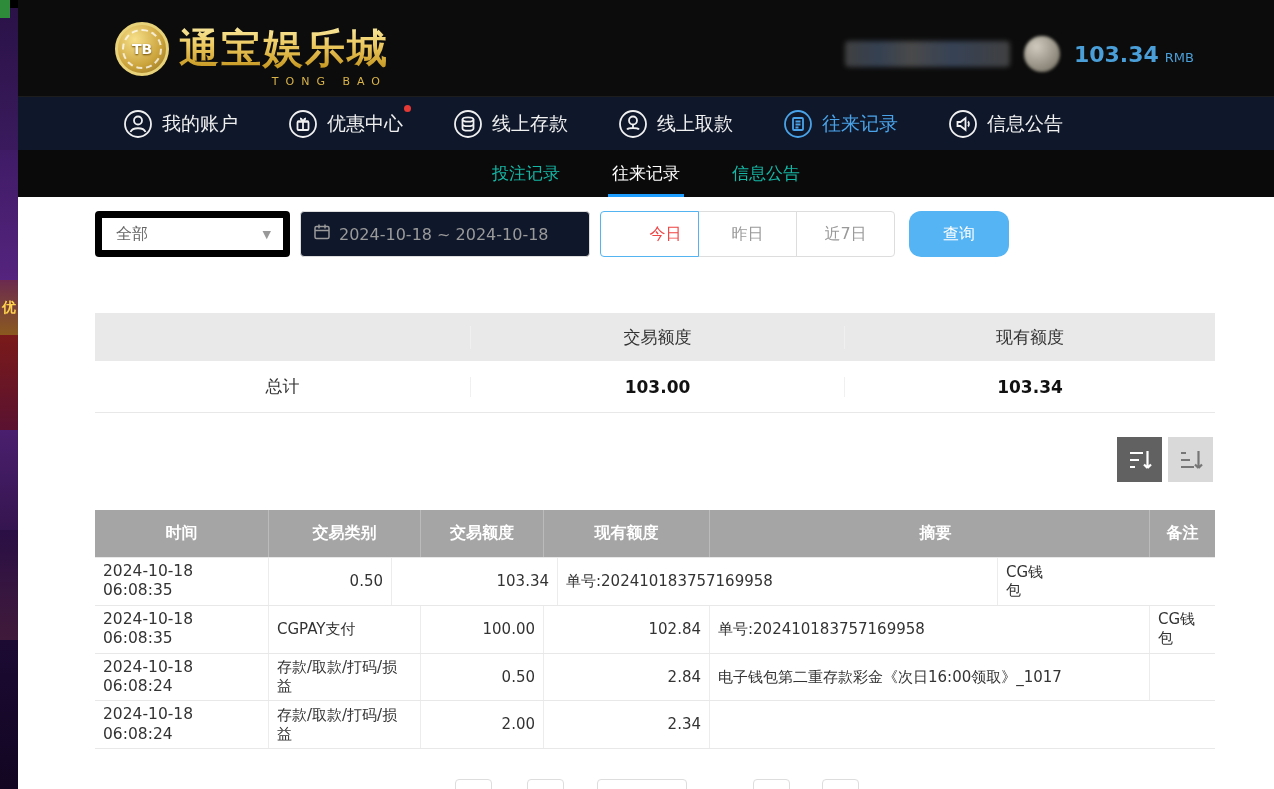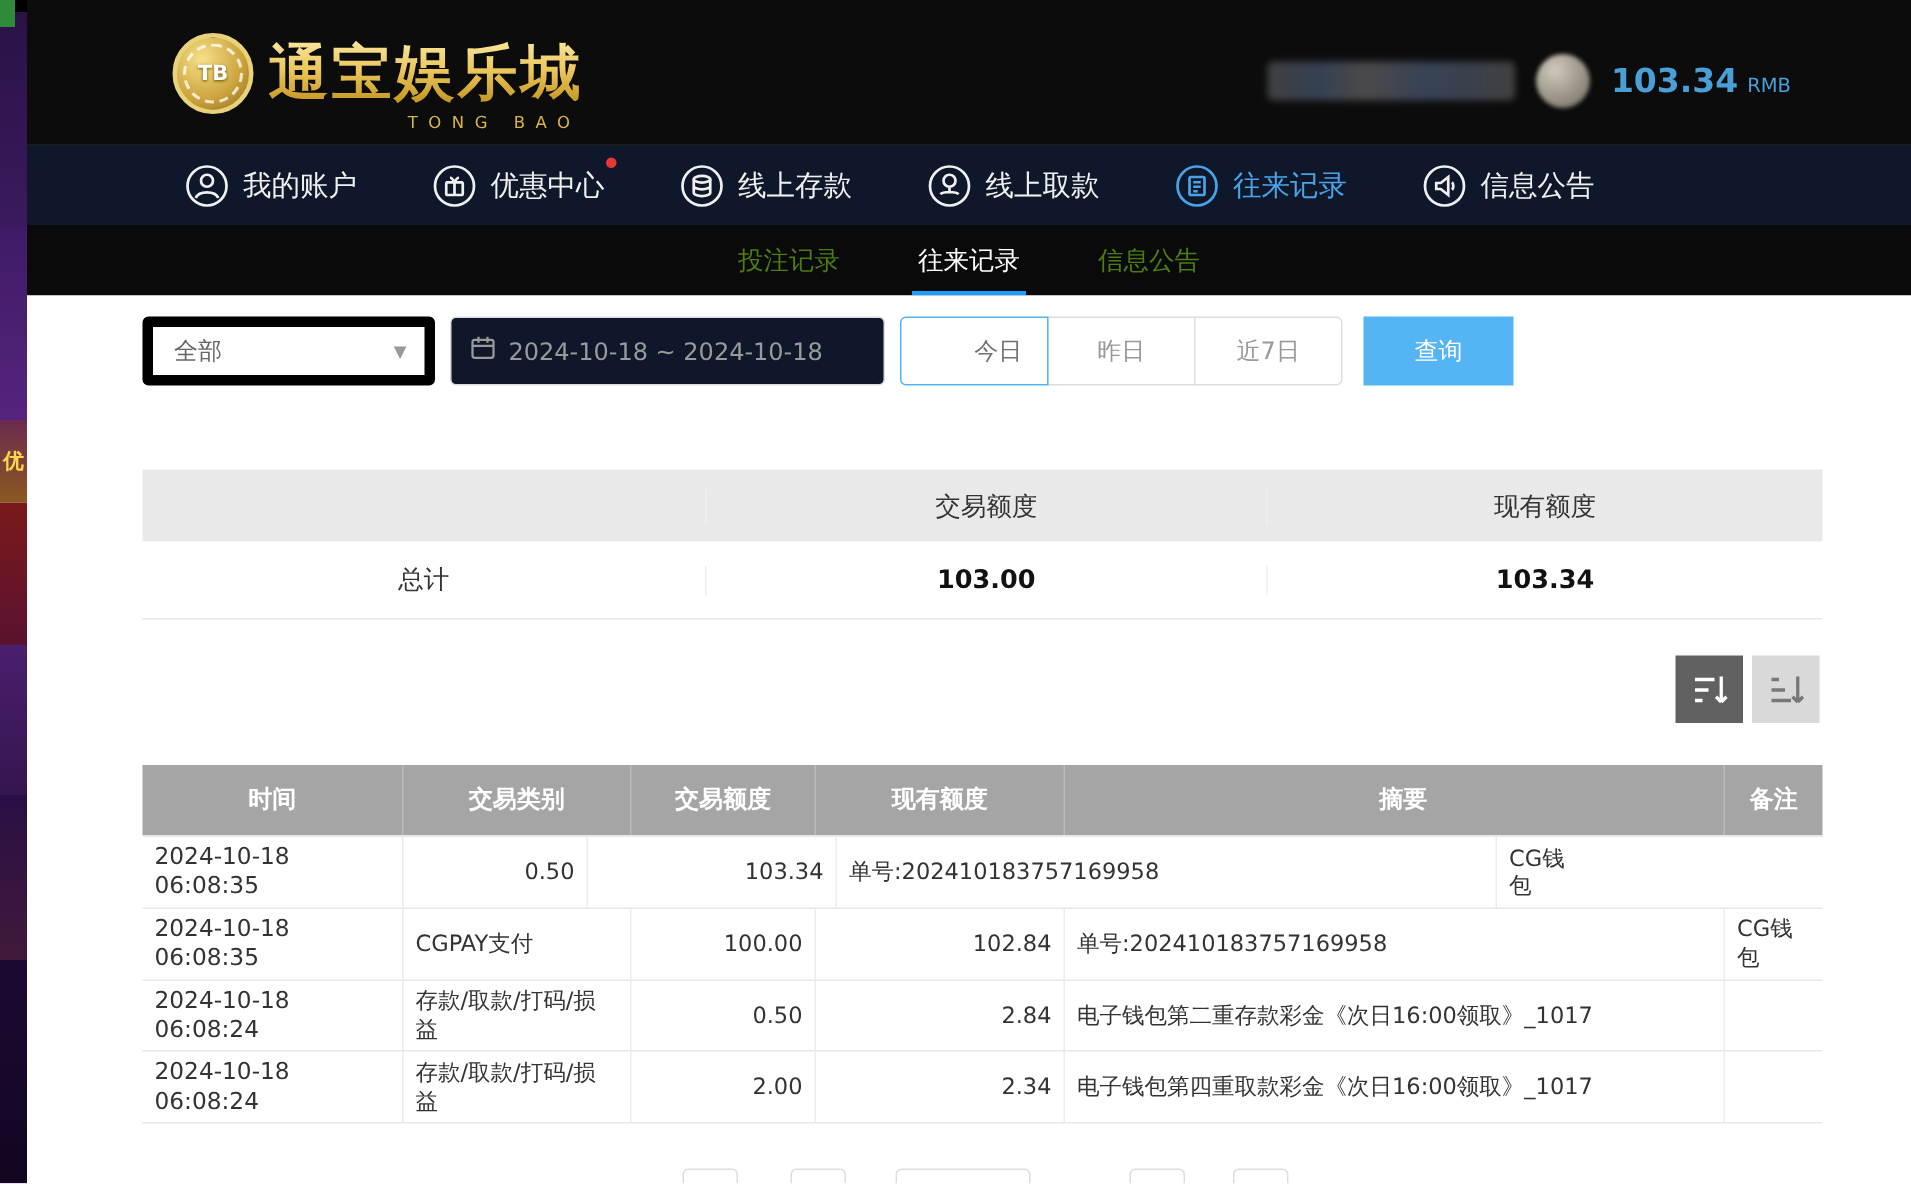--- a/index.html
+++ b/index.html
@@ -42,38 +42,38 @@
 
   
   .navbar { position:absolute; left:0; top:96px; width:100%; height:54px; background:#0f172a; display:flex; align-items:center; padding-left:105px; gap:50px; border-top:1px solid #1d1d1d; }
   .nav-item { display:flex; align-items:center; gap:9px; color:#f0f0f0; font-size:19px; cursor:pointer; position:relative; white-space:nowrap; }
   .nav-item.active { color:#4aa3e8; }
   .nav-item svg { display:block; }
   .nav-dot { position:absolute; top:-4px; right:-8px; width:7px; height:7px; border-radius:50%; background:#e53935; }
 
   
   .subnav { position:absolute; left:0; top:150px; width:100%; height:47px; background:#0a0a0a; display:flex; align-items:stretch; justify-content:center; gap:44px; }
-  .tab { display:flex; align-items:center; color:#4d7c0f; font-size:17px; cursor:pointer; position:relative; padding:0 4px; }
+  .tab { display:flex; align-items:center; color:#14b8a6; font-size:17px; cursor:pointer; position:relative; padding:0 4px; }
   .tab.active { color:#fff; }
   .tab.active::after { content:""; position:absolute; left:0; right:0; bottom:0; height:3px; background:#1e9fff; }
 
   
   .content { position:absolute; left:0; top:197px; width:100%; height:592px; background:#fff; }
 
   
   .filters { position:absolute; left:77px; top:14px; display:flex; align-items:center; }
   .select-box { width:195px; height:46px; border:7px solid #000000; border-radius:4px; display:flex; align-items:center; padding:0 14px; color:#666; font-size:16px; position:relative; background:#fff; cursor:pointer; }
   .select-caret { position:absolute; right:12px; color:#999; font-size:11px; }
   .date-box { margin-left:10px; width:290px; height:46px; border:1px solid #ddd; border-radius:4px; display:flex; align-items:center; gap:8px; padding:0 12px; color:#9a9a9a; font-size:16px; background:#0f172a; cursor:pointer; }
   .quick-group { margin-left:10px; display:flex; }
   .quick-btn { width:99px; height:46px; border:1px solid #ddd; background:#fff; color:#999; font-size:16px; display:flex; align-items:center; justify-content:center; cursor:pointer; margin-left:-1px; }
   .quick-btn:first-child { margin-left:0; border-radius:4px 0 0 4px; }
   .quick-btn:last-child { border-radius:0 4px 4px 0; }
-  .quick-btn.active { border-color:#54b4f2; color:#737373; position:relative; z-index:1;padding-left:32px; }
-  .search-btn { margin-left:14px; width:100px; height:46px; background:#55b4f3; color:#fff; font-size:16px; border:none; border-radius:0; display:flex; align-items:center; justify-content:center; cursor:pointer; }
+  .quick-btn.active { border-color:#54b4f2; color:#ef4444; position:relative; z-index:1;padding-left:32px; }
+  .search-btn { margin-left:14px; width:100px; height:46px; background:#55b4f3; color:#fff; font-size:16px; border:none; border-radius:12px; display:flex; align-items:center; justify-content:center; cursor:pointer; }
 
   
   .summary { position:absolute; left:77px; top:116px; width:1120px; font-size:17px; }
   .summary-head { display:flex; height:48px; background:#e9e9e9; align-items:center; color:#333; }
   .summary-head > div { text-align:center; }
   .summary-body { display:flex; height:52px; background:#fff; align-items:center; color:#333; border-bottom:1px solid #e8e8e8; }
   .summary-body > div { text-align:center; }
   .s-col1 { width:375px; } .s-col2 { width:375px; border-left:1px solid #f0f0f0; border-right:1px solid #f0f0f0; } .s-col3 { width:370px; }
   .summary-body .num { font-weight:bold; color:#111; }
 
@@ -306,21 +306,20 @@
           <div class="c-balance">2.84</div>
           <div class="c-summary">电子钱包第二重存款彩金《次日16:00领取》_1017</div>
           <div class="c-remark"></div>
         </div>
 
         <div class="rec-row">
           <div class="c-time">2024-10-18 06:08:24</div>
           <div class="c-type">存款/取款/打码/损益</div>
           <div class="c-amount">2.00</div>
           <div class="c-balance">2.34</div>
-          <div class="c-summary">电子钱包第四重取款彩金《次日16:00领取》_1017</div>
           <div class="c-remark"></div>
         </div>
       </div>
 
       <div class="pagination">
         <button class="page-btn" style="left:437px; width:37px;"></button>
         <button class="page-btn" style="left:509px; width:37px;"></button>
         <button class="page-btn" style="left:579px; width:90px;"></button>
         <button class="page-btn" style="left:735px; width:37px;"></button>
         <button class="page-btn" style="left:804px; width:37px;"></button>

